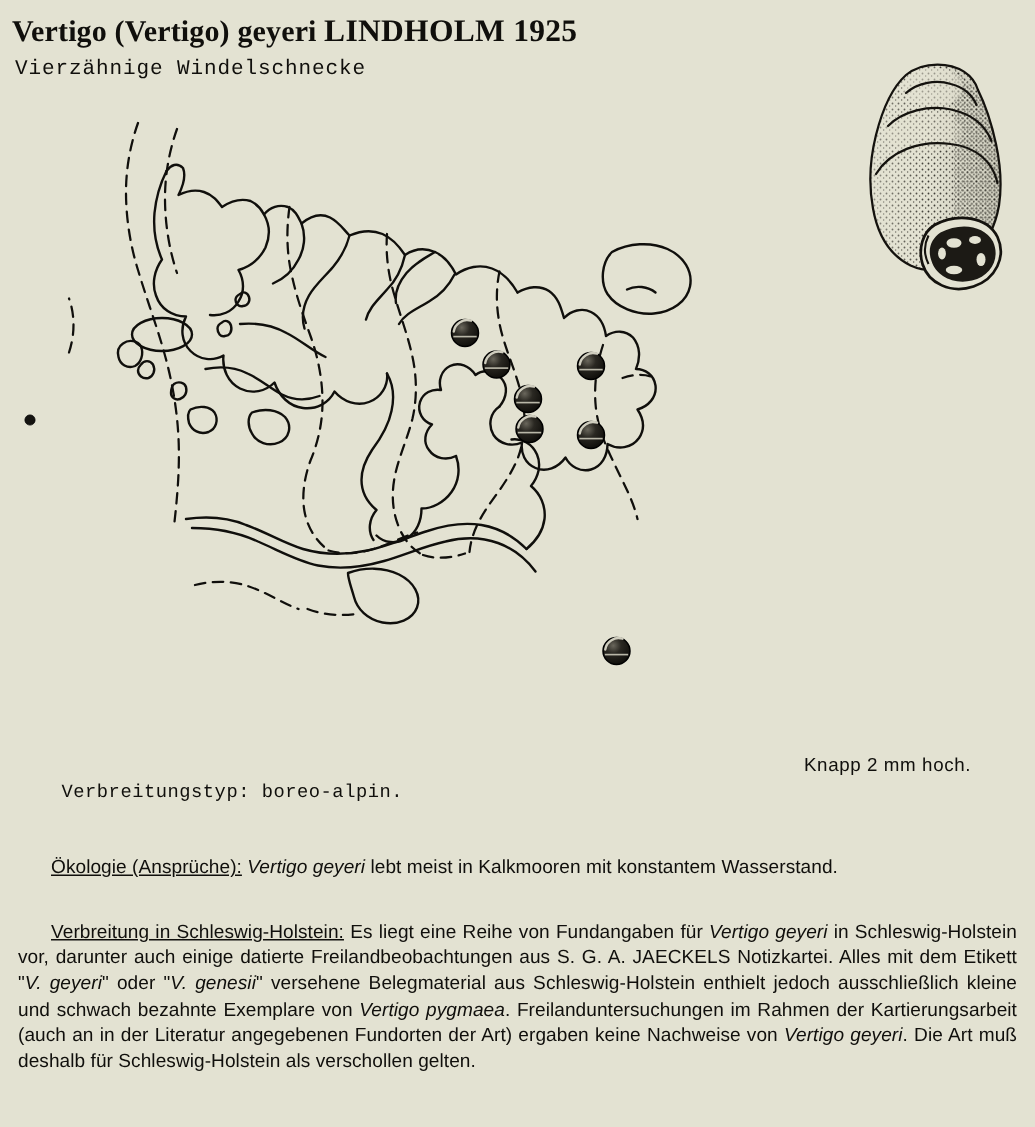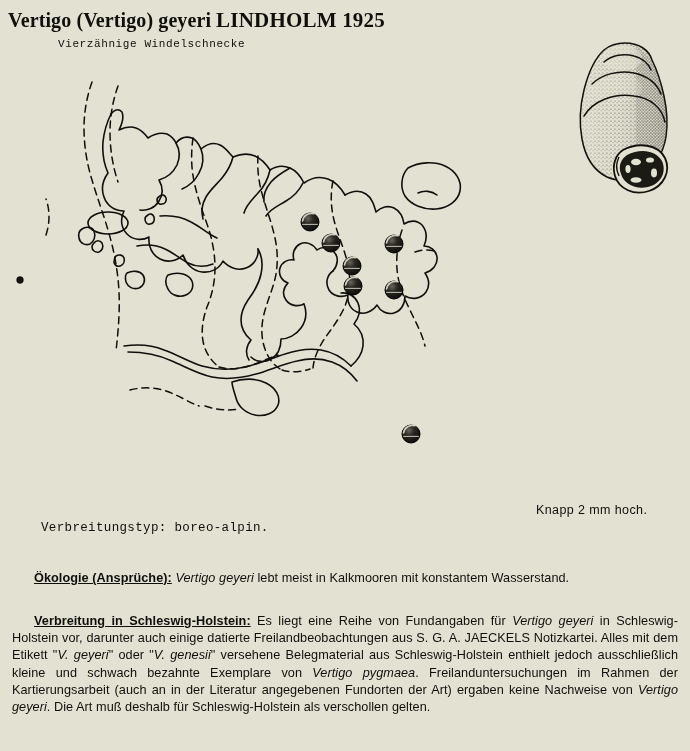--- a/index.html
+++ b/index.html
@@ -18,21 +18,21 @@
     position:absolute;left:8px;top:8px;
     font-family:"Liberation Serif",serif;
     font-size:20px;line-height:24px;
     white-space:nowrap;
   }
   .title .sci{font-weight:bold;letter-spacing:.1px;}
   .title .auth{font-style:normal;font-weight:bold;font-size:21px;letter-spacing:.2px;}
   .subtitle{
     position:absolute;left:10px;top:38px;
     font-family:"Liberation Mono",monospace;
-    font-size:11px;letter-spacing:.6px;margin-left:48px;
+    font-size:14px;letter-spacing:.6px;
   }
 
   
   .shell{position:absolute;left:566px;top:36px;width:118px;height:166px;}
 
   
   .map{position:absolute;left:0px;top:60px;width:560px;height:440px;}
 
   
   .shellcap{
@@ -53,21 +53,21 @@
   
   .para{
     position:absolute;left:12px;width:666px;
     font-family:"Liberation Sans",sans-serif;
     font-size:12.7px;line-height:17.2px;
     text-align:justify;
     letter-spacing:.05px;
   }
   #eco{top:570px;}
   #verb{top:613px;}
-  .lead{font-weight:bold;text-decoration:underline;}
+  .lead{font-weight:normal;text-decoration:underline;}
   .it{font-style:italic;}
   .indent{display:inline-block;width:22px;}
 </style>
 </head>
 <body>
 
 <div id="page">
 
   <div class="title">
     <span class="sci">Vertigo (Vertigo) geyeri</span>

